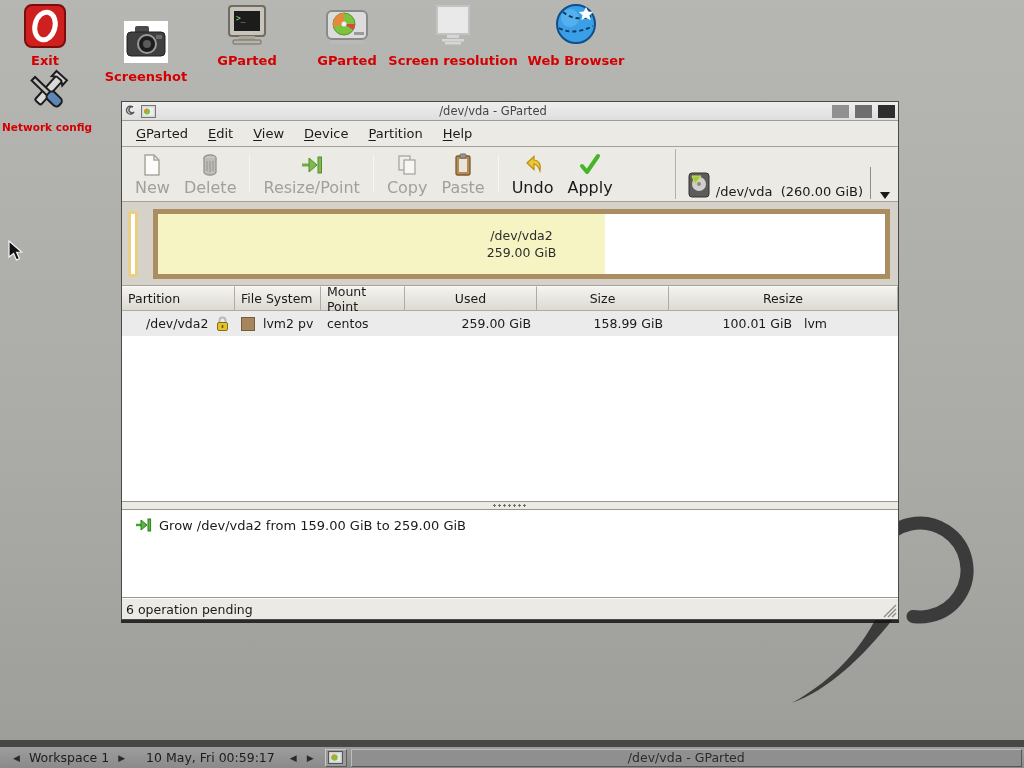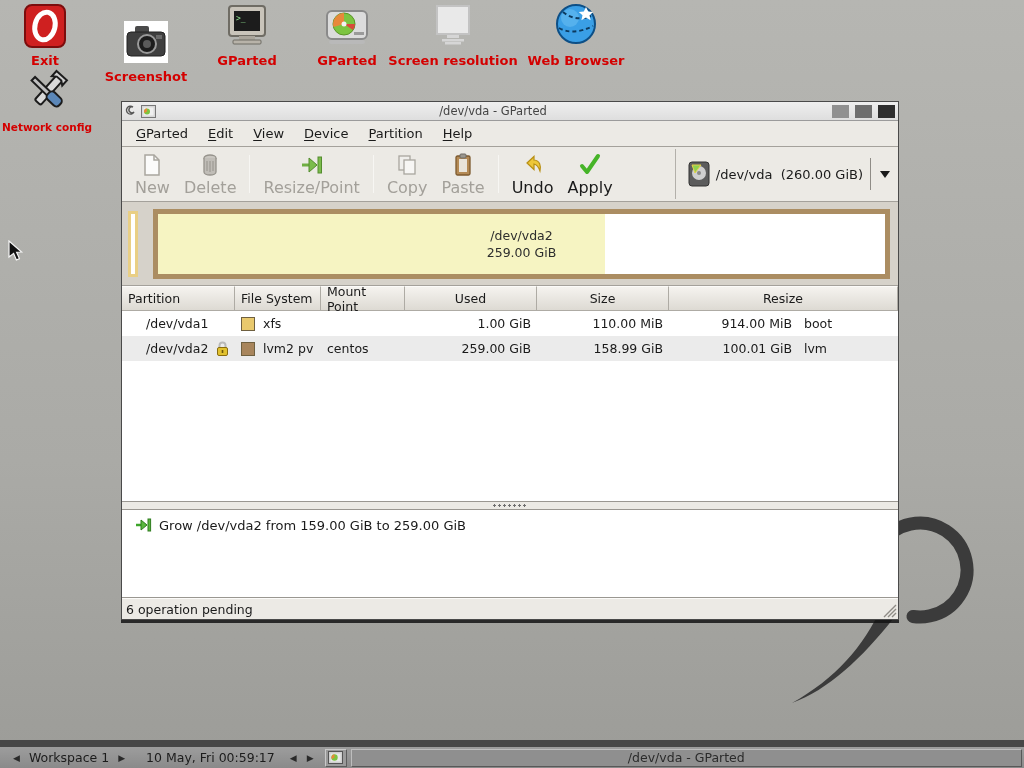--- a/index.html
+++ b/index.html
@@ -42,21 +42,21 @@
   .menu-item { padding:3px 10px; }
   .mn { text-decoration:underline; text-underline-offset:2px; }
 
   .toolbar { height:55px; display:flex; align-items:stretch; background:#eceae5;
     border-bottom:1px solid #a4a19b; padding:2px 0 2px 6px; }
   .tbtn { display:flex; flex-direction:column; align-items:center; justify-content:flex-end;
     padding:2px 7px; gap:1px; }
   .tbtn .tlabel { font-size:16px; }
   .tbtn.disabled .tlabel { color:#a3a09a; }
   .tsep { width:1px; background:#b3b0aa; border-right:1px solid #f7f6f3; margin:6px 6px; }
-  .device-combo { margin-left:auto; display:flex; align-items:center;
+  .device-combo { margin-left:auto; display:flex; align-items:flex-end;
     border-left:1px solid #b3b0aa; padding:0 8px 0 12px; }
   .devtext { white-space:pre; font-size:13px; margin-left:6px; }
   .combo-div { width:1px; height:32px; background:#8f8c86; margin:0 9px 0 7px; }
   .combo-arrow { width:0; height:0; border-left:5px solid transparent;
     border-right:5px solid transparent; border-top:7px solid #1a1a1a; }
 
   .ppanel { height:84px; background:#d6d2ca; border-bottom:1px solid #a4a19b;
     display:flex; align-items:center; padding:7px 8px 7px 6px; position:relative; }
   .pv-vda1 { width:10px; height:66px; background:#fff; border:3px solid #e9cf85; }
   .pv-vda2 { flex:1; height:70px; margin-left:15px; border:5px solid #ab8d62;
@@ -324,44 +324,20 @@
   <div class="table">
     <div class="thead">
       <div class="th c1">Partition</div>
       <div class="th c2">File System</div>
       <div class="th c3">Mount Point</div>
       <div class="th c5 center">Used</div>
       <div class="th c4 center">Size</div>
       <div class="th c7 center">Resize</div>
     </div>
 
-    <div class="trow">
-      <div class="cell c1 c-part">
-          <span>/dev/vda1</span>
-        </div>
-      <div class="cell c2">
-        <span class="fs-swatch" style="background: rgb(233, 201, 109);"></span>
-        <span>xfs</span>
-      </div>
-      <div class="cell c3">
-          <span></span>
-        </div>
-      <div class="cell c4 right">
-          <span>1.00 GiB</span>
-        </div>
-      <div class="cell c5 right">
-          <span>110.00 MiB</span>
-        </div>
-      <div class="cell c6 right">
-          <span>914.00 MiB</span>
-        </div>
-      <div class="cell c7">
-          <span>boot</span>
-        </div>
-    </div>
 
     <div class="trow alt">
       <div class="cell c1 c-part">
         <span>/dev/vda2</span>
         <span class="lock">
           <svg width="13" height="15" viewBox="0 0 13 15">
             <path d="M3.5,7 V4.5 a3,3 0 0 1 6,0 V7" fill="none" stroke="#b9b9b9" stroke-width="2"></path>
             <rect x="1.5" y="6.5" width="10" height="8" rx="1.5" fill="#e2c22f" stroke="#8a6d10" stroke-width="1"></rect>
             <rect x="5.7" y="9" width="1.6" height="3" fill="#6e570c"></rect>
           </svg>

